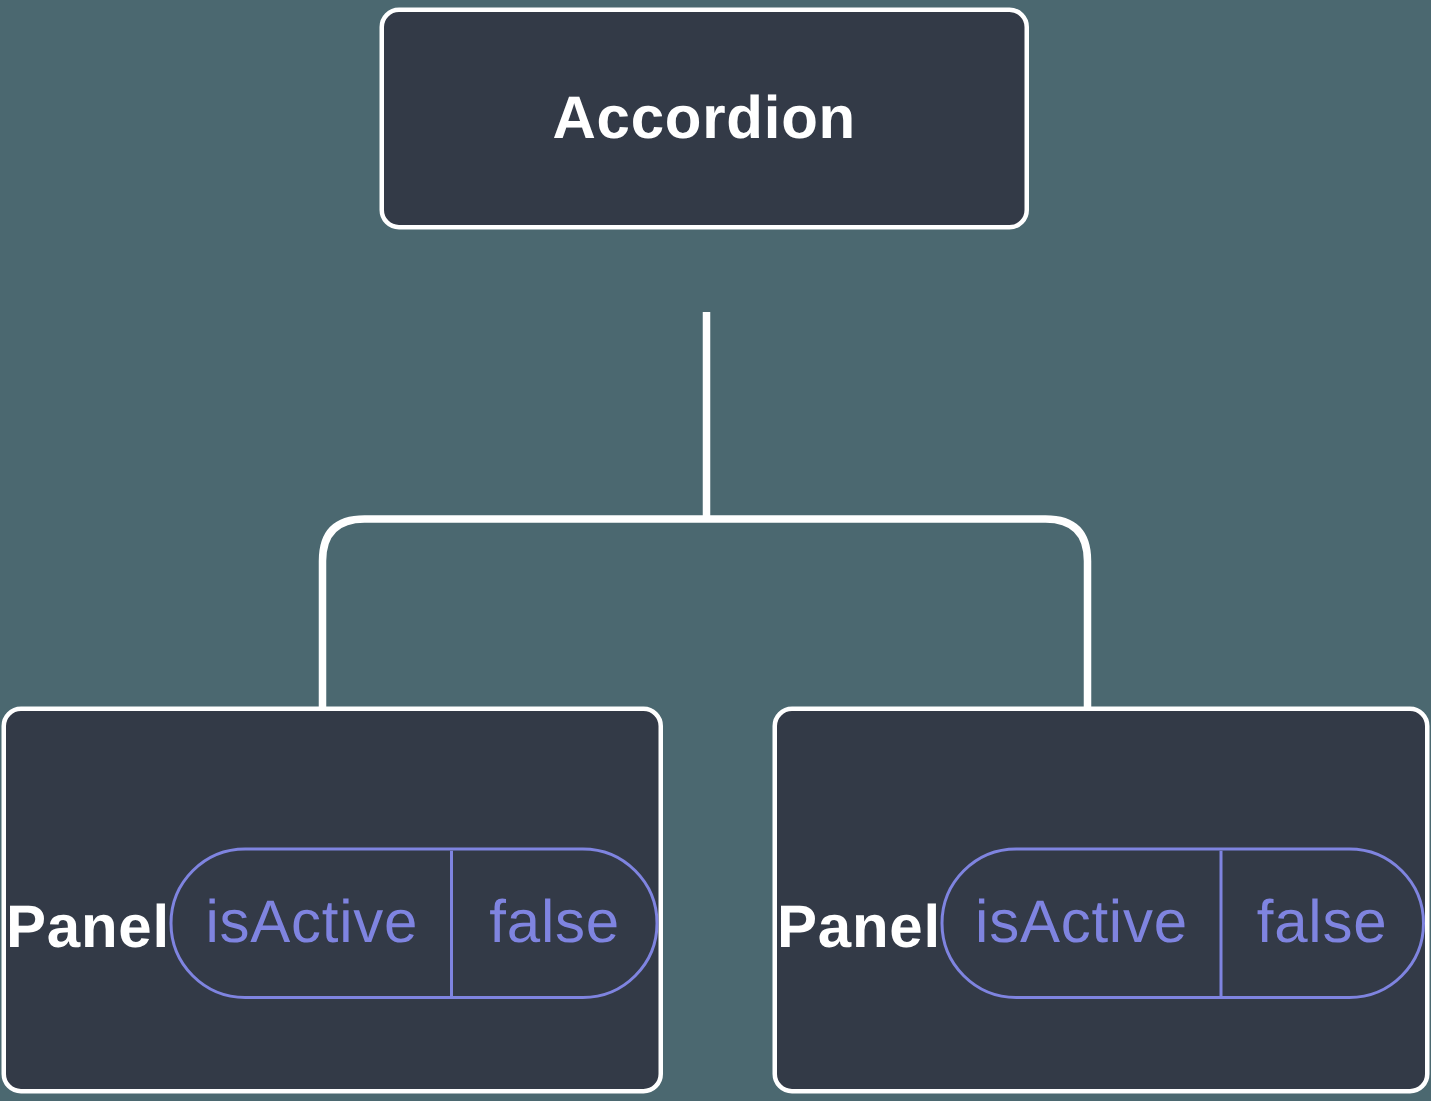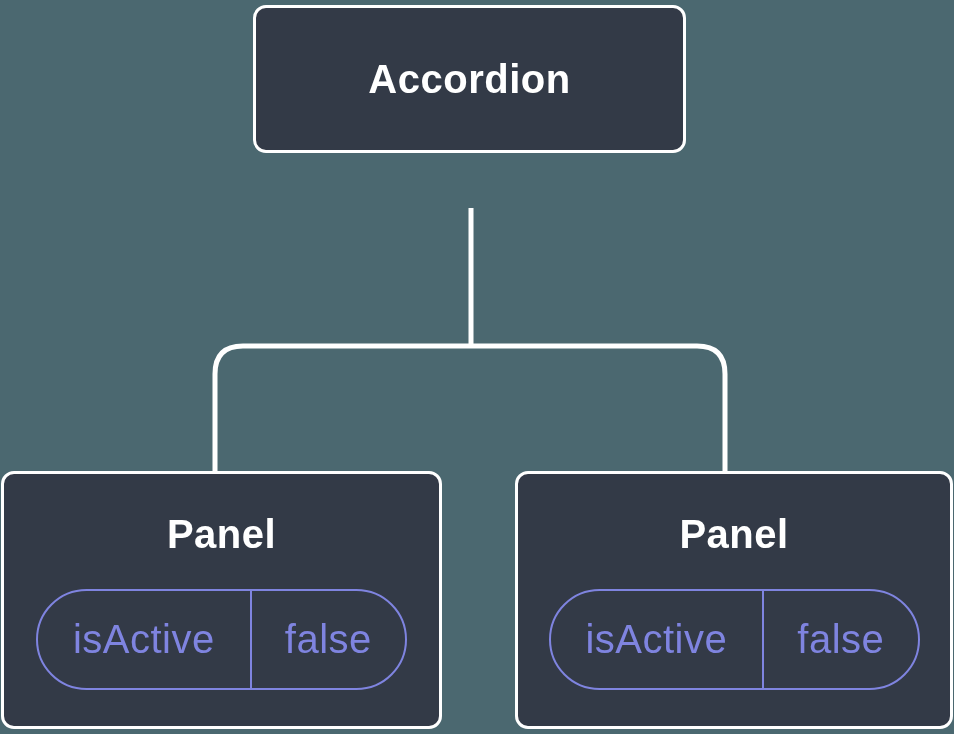--- a/index.html
+++ b/index.html
@@ -41,21 +41,20 @@
   .node-title {
     color: #ffffff;
     font-size: 40px;
     font-weight: 600;
     letter-spacing: 0.5px;
   }
   .panel-node {
     top: 471px;
     height: 258px;
     display: flex;
-    flex-direction: column;
     align-items: center;
   }
   #panel-left {
     left: 1px;
     width: 441px;
   }
   #panel-right {
     left: 515px;
     width: 438px;
   }

